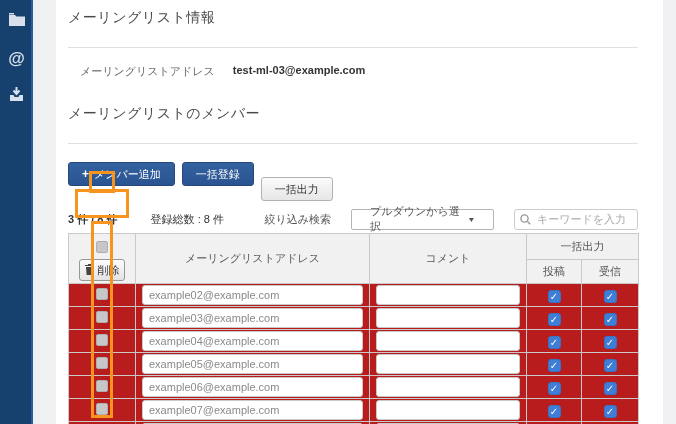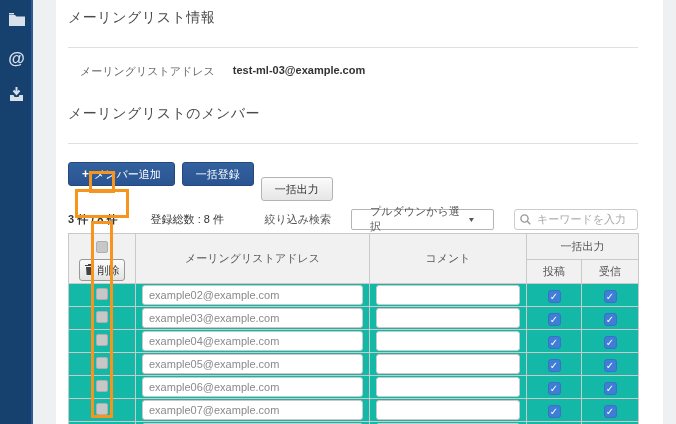--- a/index.html
+++ b/index.html
@@ -56,21 +56,21 @@
   
   table.members { margin-top:3px; border-collapse:collapse; width:570px; table-layout:fixed; }
   table.members th, table.members td { border:1px solid #c9c9c9; }
   thead th { background:#f1f1f1; font-size:11px; font-weight:normal; color:#555; text-align:center; }
   th.h-top { height:26px; }
   th.h-sub { height:24px;text-align:center; }
   th.col-del { vertical-align:top; padding-top:7px; }
   .del-stack { display:flex; flex-direction:column; align-items:center; gap:6px; }
   .btn.del { height:22px; width:46px; background:linear-gradient(#fcfcfc,#e3e3e3);
     border:1px solid #989898; color:#333; font-size:11px; gap:4px; padding:0; }
-  tbody td { height:23px; background:#14b8a6; text-align:center; vertical-align:middle; }
+  tbody td { height:23px; background:#b91c1c; text-align:center; vertical-align:middle; }
   td.c-email, td.c-comment { padding:0 6px; }
   .txt { width:100%; height:20px; border:1px solid #c9c9c9; border-radius:3px;
     font-family:inherit; font-size:11px; color:#8a8a8a; padding:0 6px; outline:none; background:#fff; }
 
   
   .cbx { display:inline-block; cursor:pointer; }
   .cbx.gray { width:12px; height:12px; background:#c7c7c7; border:1px solid #aeaeae; border-radius:2px; }
   .cbx.blue { width:13px; height:13px; background:#3e7ed6; border:1px solid #3872c2; border-radius:3px;
     color:#fff; font-size:10px; line-height:11px; font-weight:bold; text-align:center; }
 

